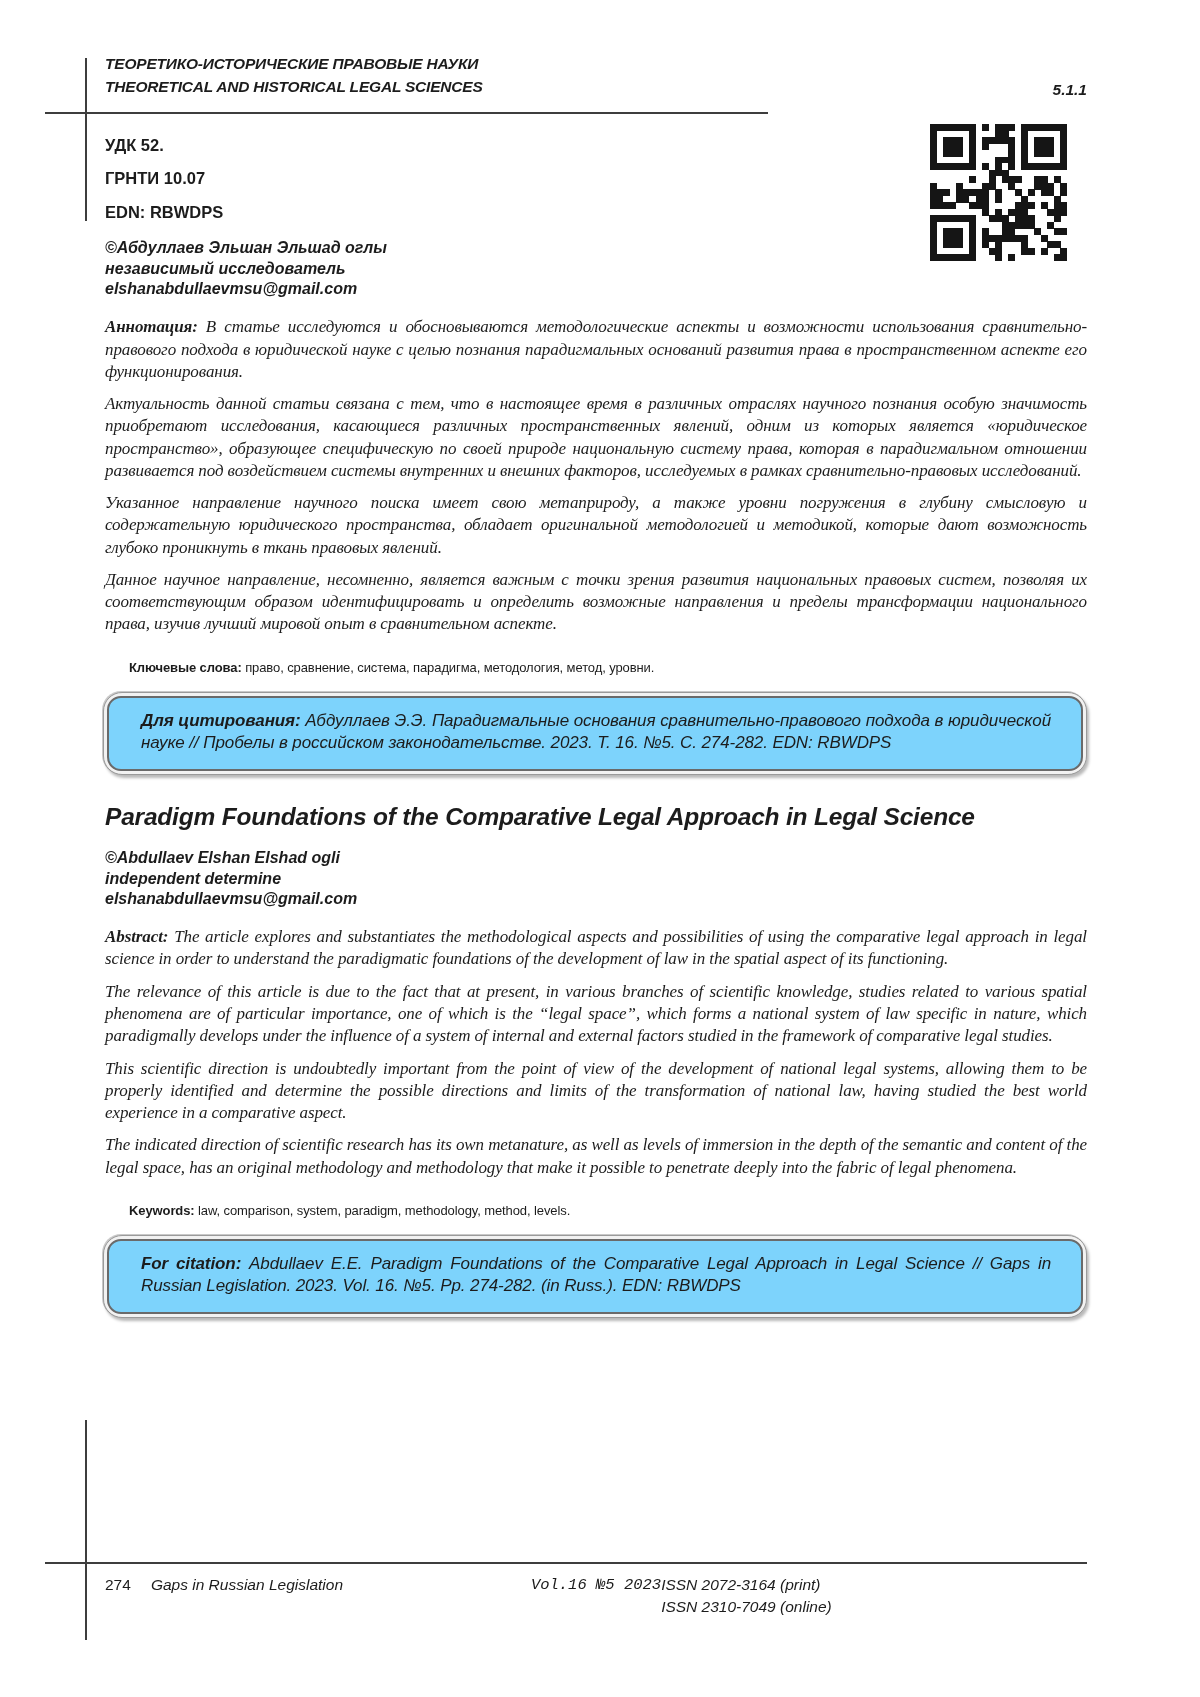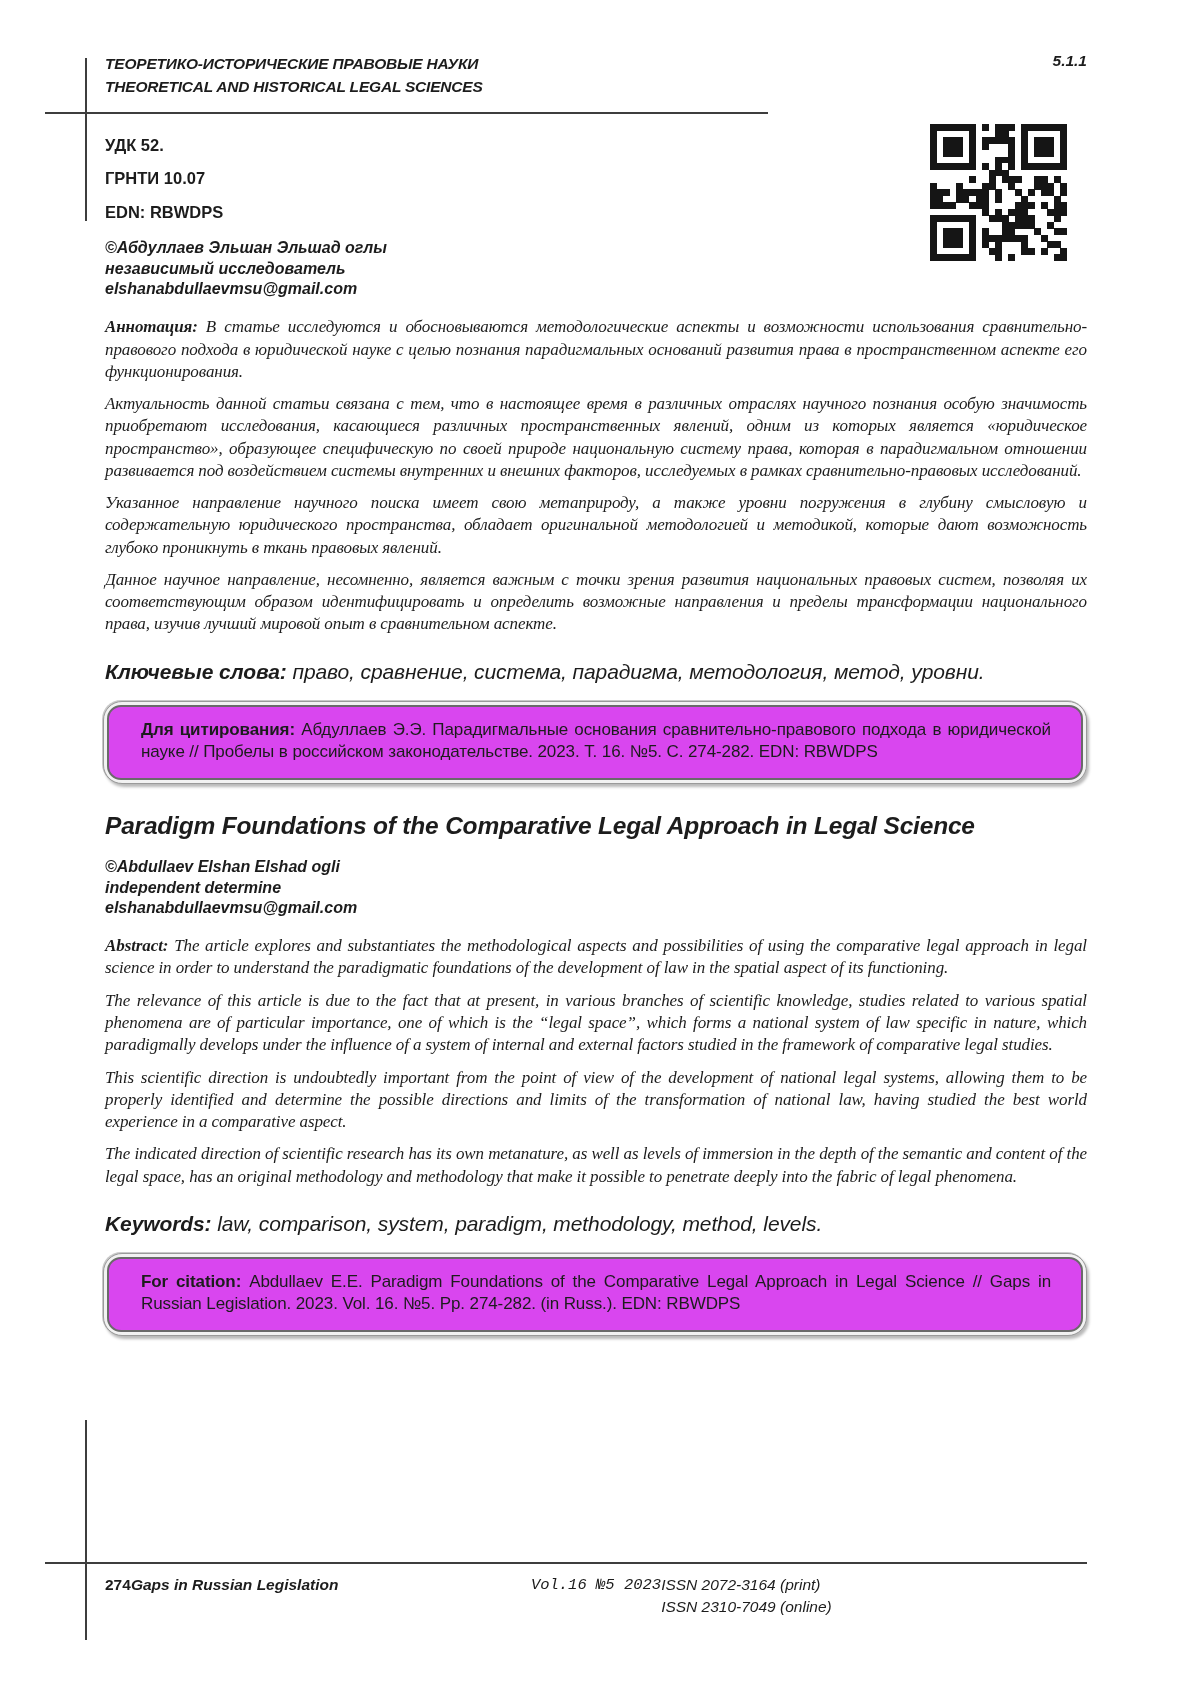--- a/index.html
+++ b/index.html
@@ -11,65 +11,65 @@
     font-family:"Liberation Sans","DejaVu Sans",sans-serif;
     color:#1c1c1c;
     overflow:hidden;
   }
   .vline{position:absolute;left:85px;width:2px;background:#3d3d3d;}
   .vline-top{top:58px;height:163px;}
   .vline-bottom{top:1420px;height:220px;}
 
   .content{padding:52px 113px 0 105px;}
 
-  .header-row{display:flex;justify-content:space-between;align-items:flex-start;}
+  .header-row{display:flex;justify-content:space-between;align-items:flex-end;}
   .rubrics{font-size:15.5px;font-weight:bold;font-style:italic;line-height:1.5;letter-spacing:-0.2px;}
   .spec-code{font-size:15.5px;font-weight:bold;font-style:italic;}
   .header-rule{margin-top:13px;margin-left:-60px;width:723px;height:2px;background:#3d3d3d;}
 
   .meta-row{position:relative;margin-top:22px;}
   .meta-codes div{font-size:16.5px;font-weight:bold;line-height:1.2;margin-bottom:14px;}
   .qr{position:absolute;top:-12px;right:20px;width:137px;height:137px;}
 
   h1.title-ru{
     margin:36px 0 0 0;font-size:25.5px;font-weight:bold;font-style:normal;
     line-height:1.36;max-width:770px;letter-spacing:-0.2px;
   }
   .author-block{margin-top:15px;font-size:16px;font-weight:bold;font-style:italic;line-height:1.3;}
 
   .par{margin:10px 0 0 0;font-size:17px;font-style:italic;line-height:1.31;text-align:justify;letter-spacing:-0.1px;font-family:Liberation Serif, serif;}
   .par-first{margin-top:16px;}
   .lbl{font-weight:bold;}
   .lbl::after{content:" ";}
 
-  .kw-line{margin-top:24px;font-size:21px;font-style:italic;letter-spacing:-0.1px;}
+  .kw-line{margin-top:24px;font-size:13px;letter-spacing:-0.1px;margin-left:24px;}
 
   .cite-box-outer{
     margin:17px 0 0 -2px;border:1px solid #9a9a9a;border-radius:19px;padding:3px;
     box-shadow:2px 3px 3px rgba(0,0,0,0.28), -1px -1px 0 #c9c9c9;
     background:#f2f2f2;
   }
   .cite-box-inner{
-    background:#d946ef;border:2px solid #6a6a6a;border-radius:14px;
+    background:#7dd3fc;border:2px solid #6a6a6a;border-radius:14px;
     padding:12px 30px 14px 32px;
-    font-size:17px;line-height:1.33;text-align:justify;letter-spacing:-0.1px;
+    font-size:17px;font-style:italic;line-height:1.33;text-align:justify;letter-spacing:-0.1px;
   }
 
   h2.title-en{
     margin:26px 0 0 0;font-size:24.5px;font-weight:bold;font-style:italic;
     line-height:1.3;letter-spacing:-0.2px;
   }
 
   .footer-rule{position:absolute;top:1562px;left:45px;width:1042px;height:2px;background:#3d3d3d;}
   .footer{
     position:absolute;top:1574px;left:105px;width:982px;
     display:flex;justify-content:space-between;align-items:flex-start;
     font-size:15.5px;font-style:italic;line-height:1.45;
   }
-  .footer-left{display:flex;flex:1;font-weight:bold;}
+  .footer-left{display:flex;gap:20px;flex:1;}
   .page-num{font-style:normal;}
   .footer-center{flex:0 0 auto;text-align:left;font-family:Liberation Mono, monospace;}
   .footer-right{flex:1;text-align:left;}
   .qr svg rect{shape-rendering:crispEdges;}
 </style>
 </head>
 <body>
 
 <div class="page">
   <div class="vline vline-top"></div>

